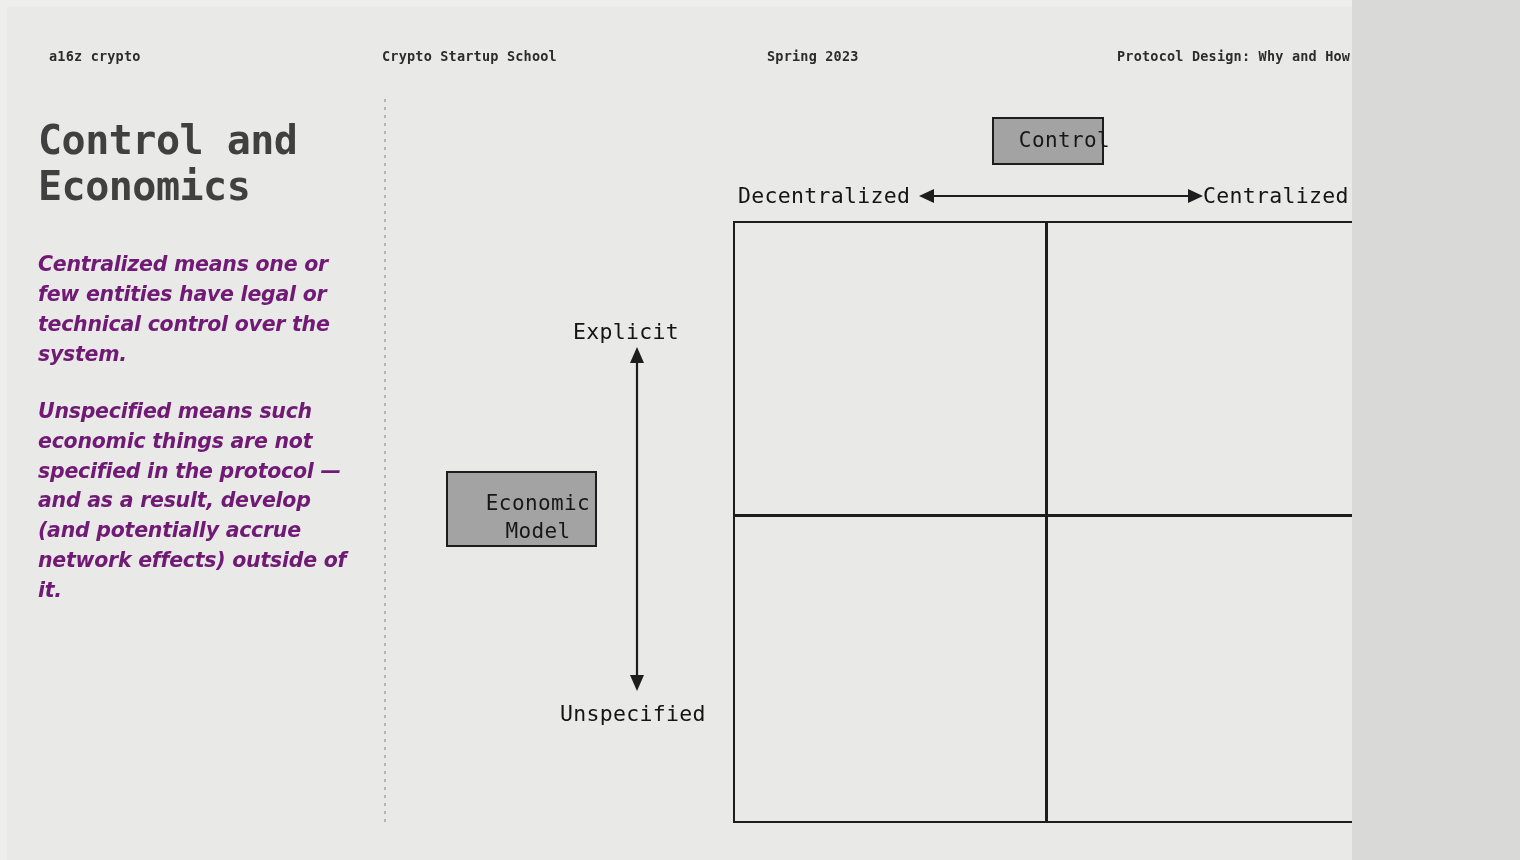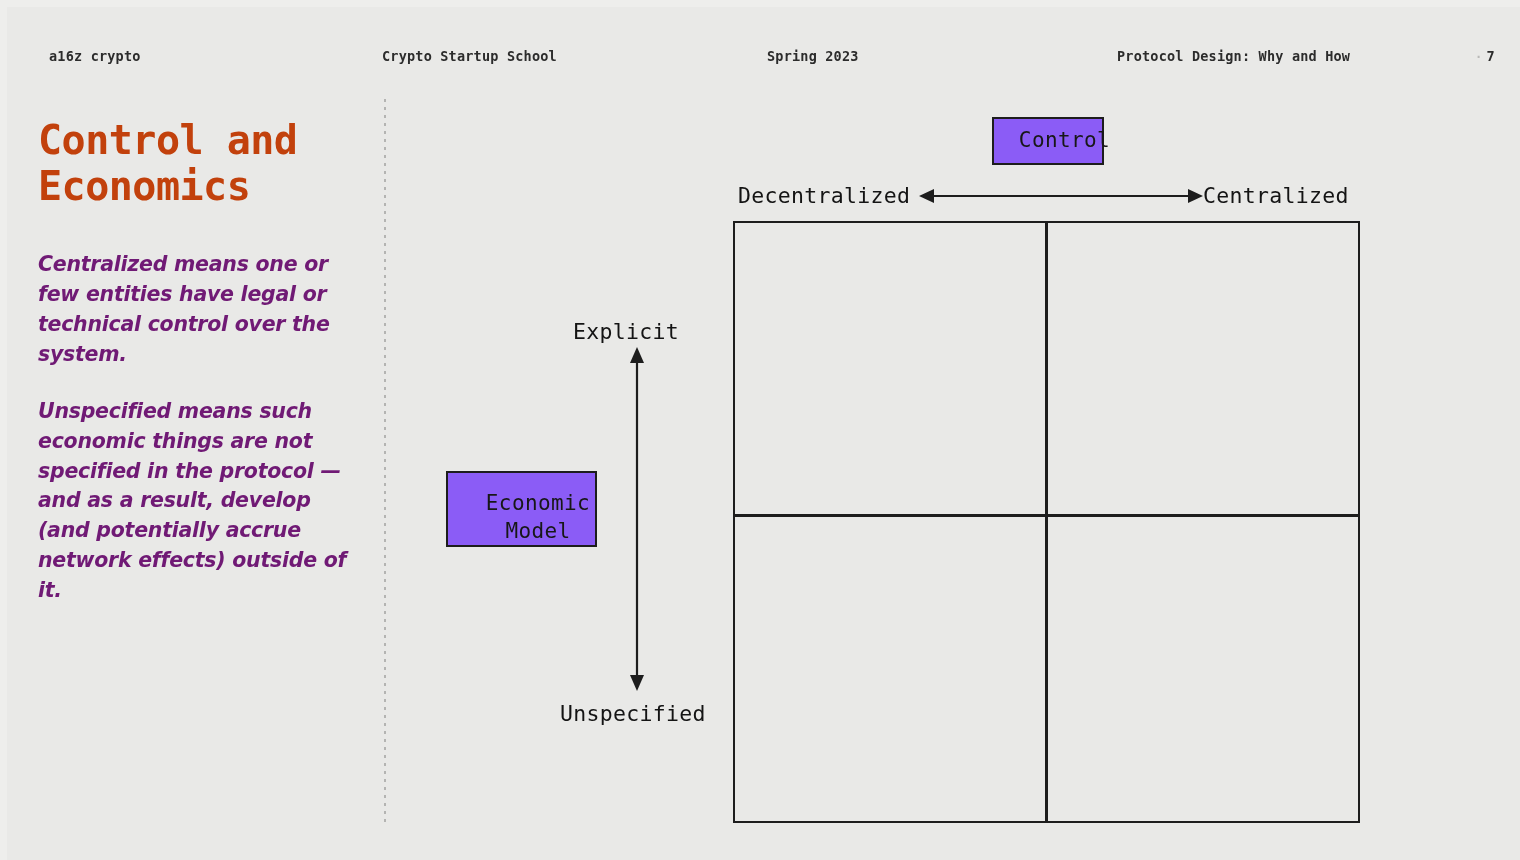--- a/index.html
+++ b/index.html
@@ -2,21 +2,21 @@
 <html><head>
 <meta charset="utf-8">
 <style>
   html, body {
     margin: 0;
     padding: 0;
     background: #d9d9d7;
   }
   #slide {
     position: relative;
-    width: 1520px;
+    width: 1352px;
     height: 860px;
     background: #e9e9e7;
     overflow: hidden;
     font-family: "DejaVu Sans Mono", "Liberation Mono", monospace;
     box-sizing: border-box;
     border-left: 7px solid #eeeeec;
     border-top: 7px solid #eeeeec;
   }
 
   
@@ -57,21 +57,21 @@
   #title {
     position: absolute;
     left: 31px;
     top: 110px;
     width: 330px;
     font-family: "DejaVu Sans Mono", "Liberation Mono", monospace;
     font-size: 40px;
     font-weight: 700;
     line-height: 1.16;
     letter-spacing: -0.5px;
-    color: #c2410c;
+    color: #404040;
   }
   #title .ln { display: block; }
 
   #body-copy {
     position: absolute;
     left: 31px;
     top: 243px;
     width: 322px;
   }
   #body-copy p {
@@ -83,21 +83,21 @@
     line-height: 1.46;
     color: #701a75;
     letter-spacing: -0.25px;
   }
   #body-copy p:last-child { margin-bottom: 4px; }
 
   
   .lbl-box {
     position: absolute;
     border: 2.5px solid #1d1d1d;
-    background: #8b5cf6;
+    background: #a3a3a3;
     display: flex;
     align-items: center;
     justify-content: center;
     text-align: center;
     font-family: "DejaVu Sans Mono", "Liberation Mono", monospace;
     font-size: 21px;
     line-height: 1.3;
     color: #171717;
     letter-spacing: 0.4px;
     box-sizing: border-box;

